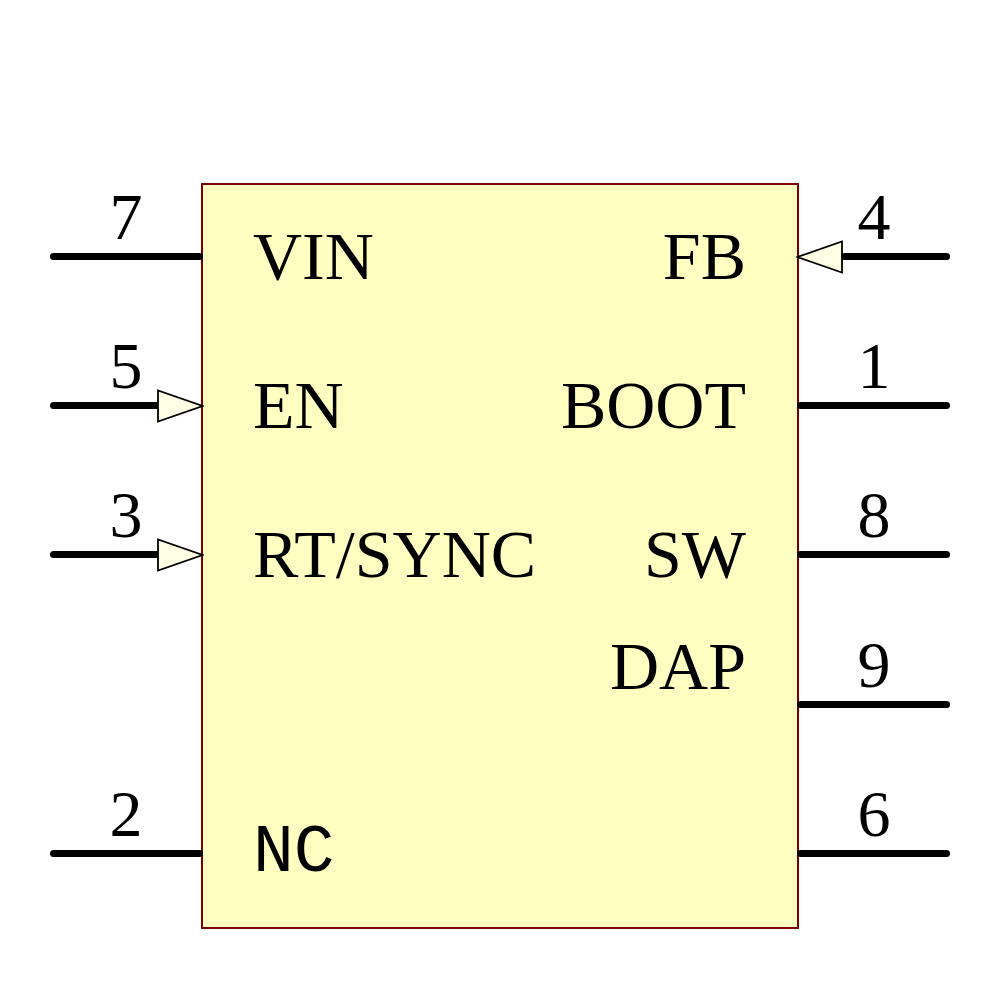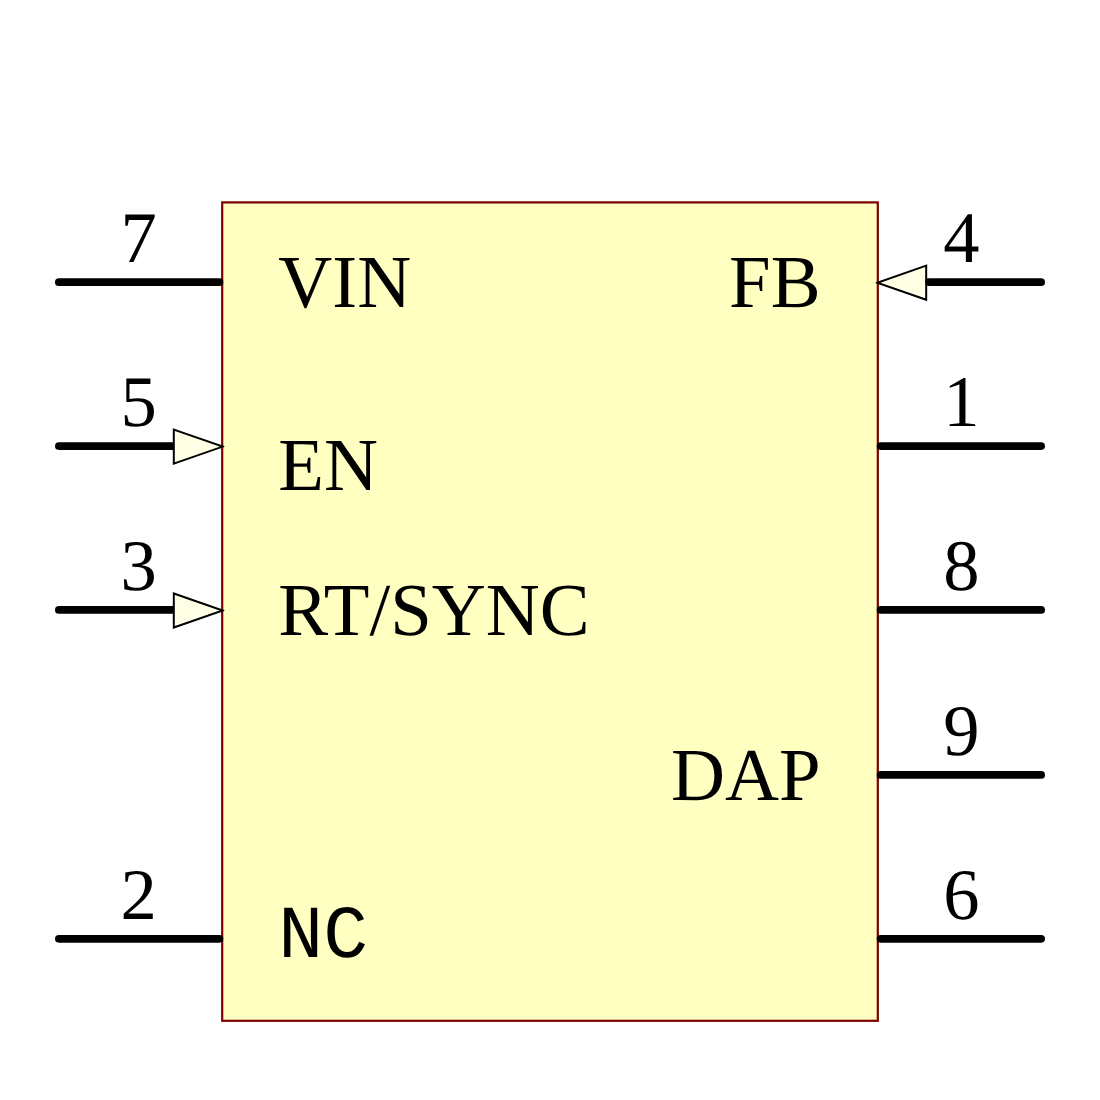--- a/index.html
+++ b/index.html
@@ -56,22 +56,22 @@
 
   .pin-label {
     position: absolute;
     height: 70px;
     line-height: 70px;
     font-size: 68px;
     white-space: nowrap;
   }
   .lbl-left  { left: 253px; }
   .lbl-right { right: 254px; text-align: center; }
-  .ty1 { top: 221px; font-family: Liberation Serif, serif; } .ty2 { top: 387px; } .ty3 { top: 519px; }
-  .ty4 { top: 669px; } .ty5 { top: 818px; font-family: Liberation Mono, monospace; }
+  .ty1 { top: 221px; font-family: Liberation Serif, serif; } .ty2 { top: 370px; } .ty3 { top: 519px; }
+  .ty4 { top: 631px; } .ty5 { top: 818px; font-family: Liberation Mono, monospace; }
 
   .arrow {
     position: absolute;
     width: 48px;
     height: 34px;
   }
   .arrow polygon {
     fill: var(--arrow-fill);
     stroke: var(--pin-line);
     stroke-width: 1.8;
@@ -101,30 +101,32 @@
 
   <div class="pin-line left-arrow y2"></div>
   <svg class="arrow arrow-into-left ay2" viewBox="0 0 48 34">
     <polygon points="2,1.5 2,32.5 46.5,17"></polygon>
   </svg>
   <div class="pin-number num-left ny2">5</div>
   <div class="pin-label lbl-left ty2">EN</div>
 
   <div class="pin-line right-full y2"></div>
   <div class="pin-number num-right ny2">1</div>
+  <div class="pin-label lbl-right ty2">BOOT</div>
 
   <div class="pin-line left-arrow y3"></div>
   <svg class="arrow arrow-into-left ay3" viewBox="0 0 48 34">
     <polygon points="2,1.5 2,32.5 46.5,17"></polygon>
   </svg>
   <div class="pin-number num-left ny3">3</div>
   <div class="pin-label lbl-left ty3">RT/SYNC</div>
 
   <div class="pin-line right-full y3"></div>
   <div class="pin-number num-right ny3">8</div>
+  <div class="pin-label lbl-right ty3">SW</div>
 
   <div class="pin-line right-full y4"></div>
   <div class="pin-number num-right ny4">9</div>
   <div class="pin-label lbl-right ty4">DAP</div>
 
   <div class="pin-line left-full y5"></div>
   <div class="pin-number num-left ny5">2</div>
   <div class="pin-label lbl-left ty5">NC</div>
 
   <div class="pin-line right-full y5"></div>

